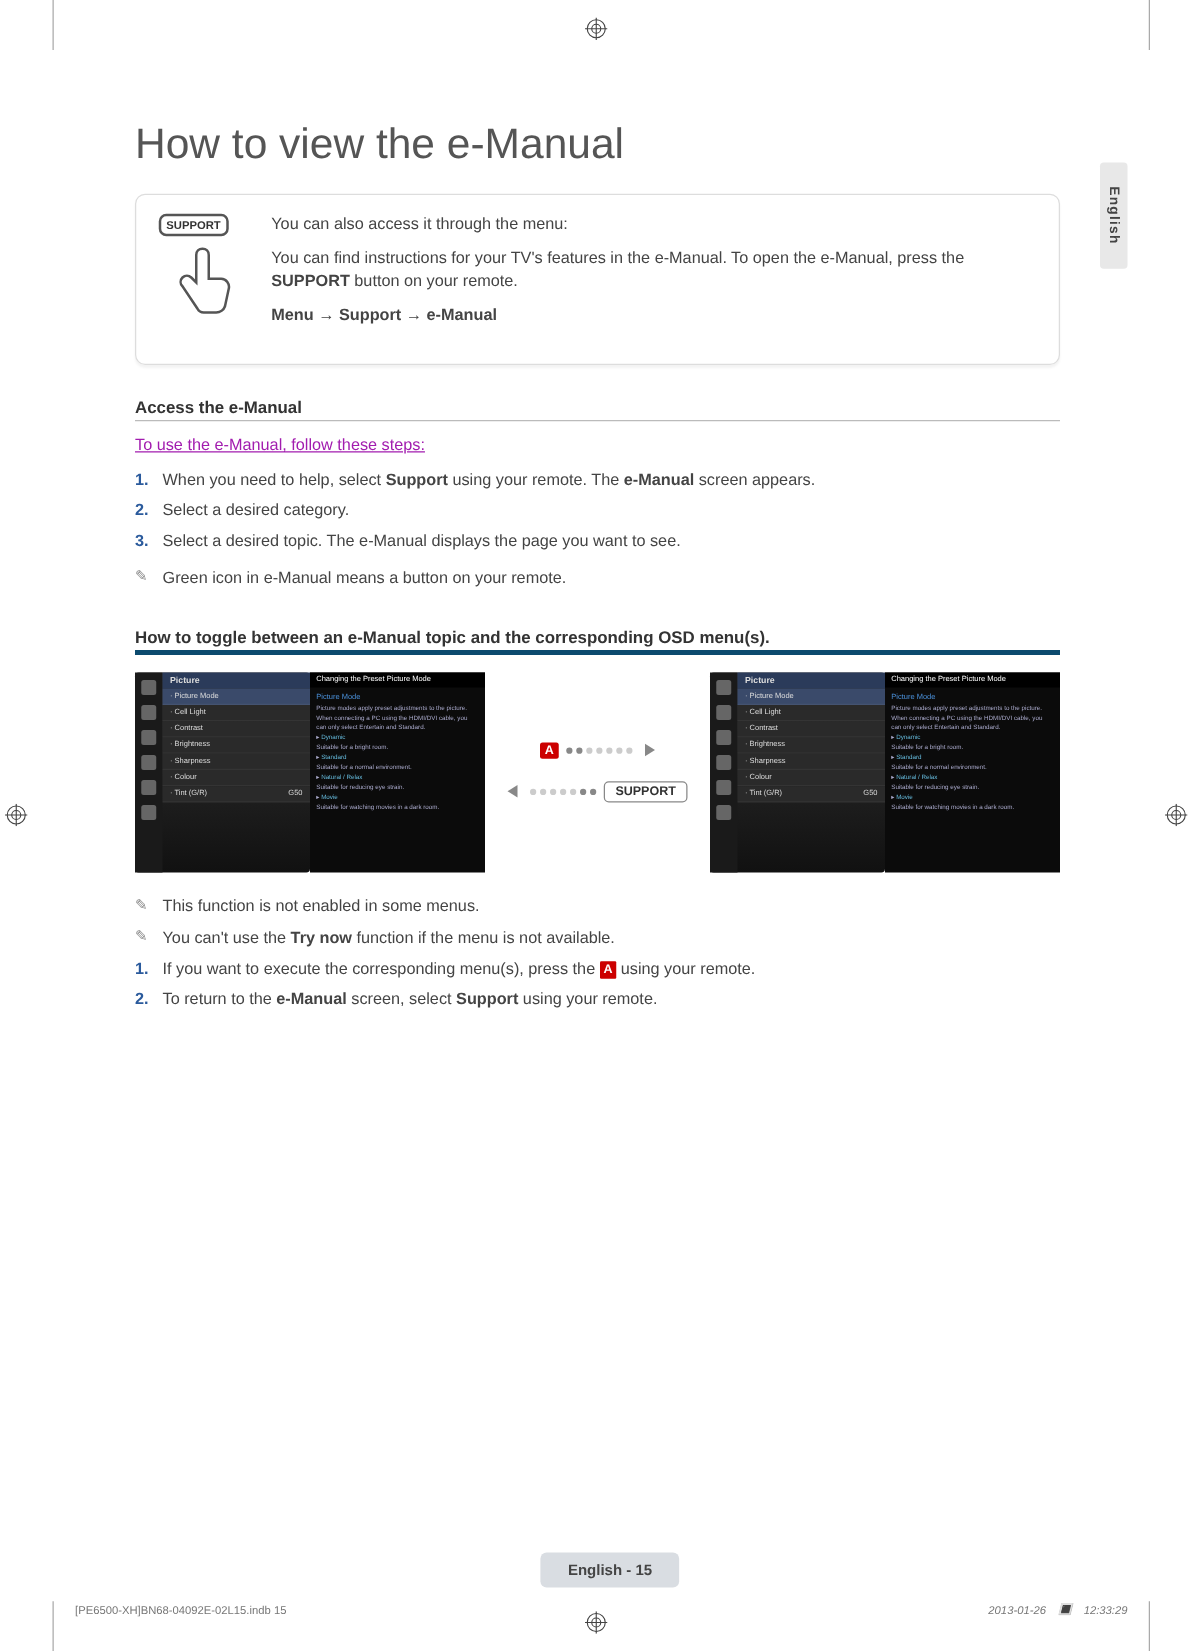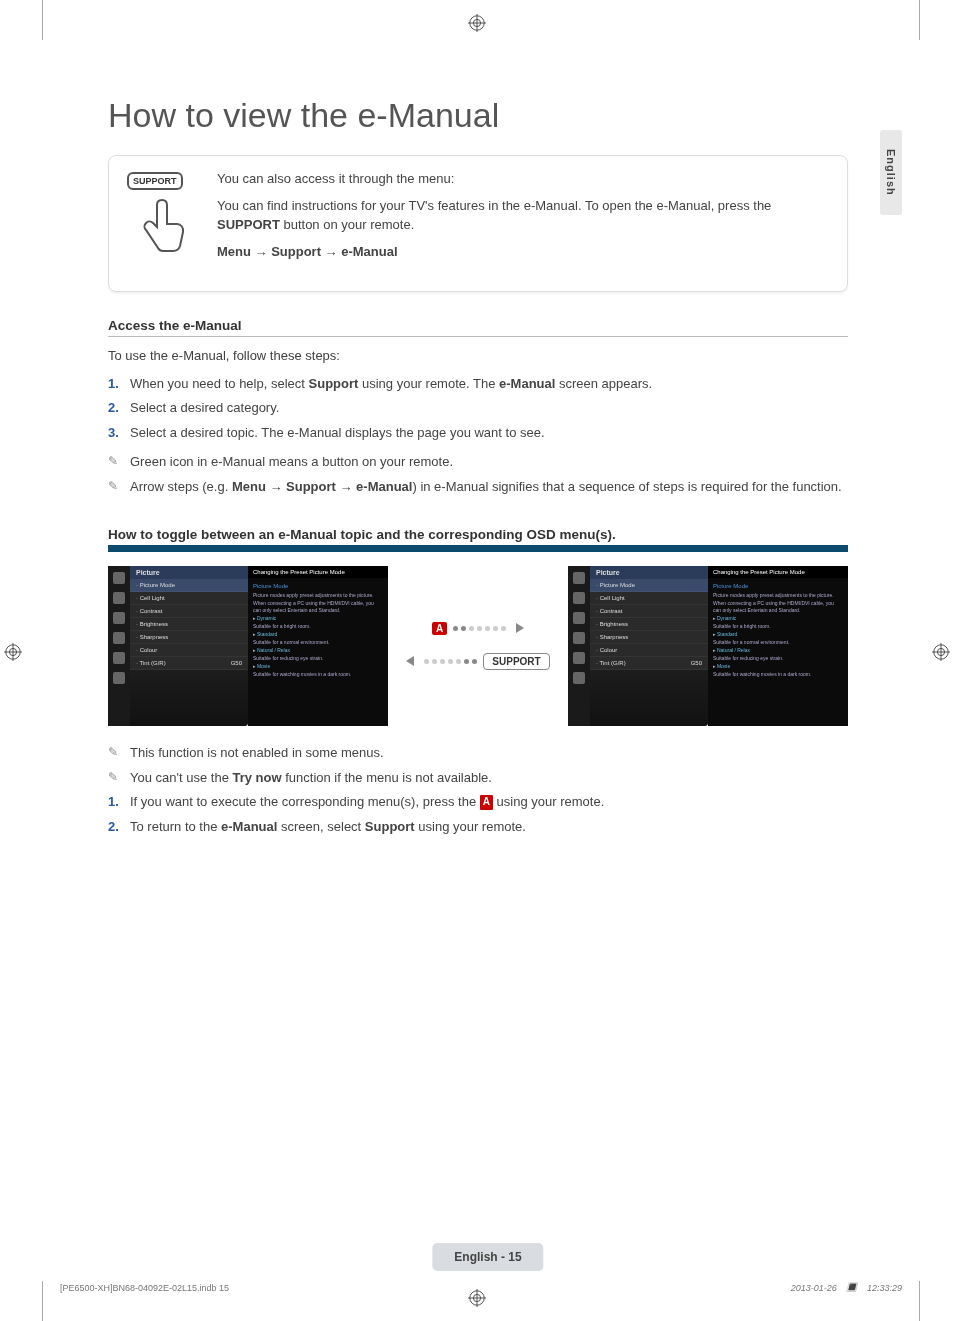--- a/index.html
+++ b/index.html
@@ -27,33 +27,33 @@
   .intro-card { border: 1px solid #ddd; border-radius: 8px; padding: 14px 20px 22px 18px; margin-bottom: 26px; display:flex; gap:20px; box-shadow: 0 2px 2px rgba(0,0,0,.05); }
   .remote-ill { width: 70px; flex-shrink:0; }
   .support-btn { border:2px solid #555; border-radius:6px; padding:2px 4px; font-size:9px; font-weight:bold; text-align:center; margin-bottom:6px; display:inline-block; }
   .hand-svg { display:block; margin:0 auto; }
 
   .intro-text p { font-size: 13px; line-height: 1.45; color:#444; margin-bottom:8px; }
   .intro-text .bold { font-weight: bold; }
 
   .section-h { font-size: 13.5px; font-weight: bold; color:#333; border-bottom:1px solid #bbb; padding-bottom:3px; margin-bottom:10px; }
 
-  .body-p { font-size: 13px; color:#404040; margin-bottom:9px; line-height:1.4; }
+  .body-p { font-size: 13px; color:#a21caf; margin-bottom:9px; line-height:1.4;text-decoration:underline; }
 
   ol.steps { list-style:none; margin-bottom:10px; }
   ol.steps li { font-size:13px; color:#444; line-height:1.45; padding-left:22px; position:relative; margin-bottom:6px; }
   ol.steps li .num { position:absolute; left:0; font-weight:bold; color:#2a5a9c; }
 
   .note-list { list-style:none; margin-bottom:30px; }
   .note-list li { font-size:13px; color:#444; line-height:1.45; padding-left:22px; position:relative; margin-bottom:6px; }
   .note-list li::before { content:"✎"; position:absolute; left:0; color:#888; font-size:12px; }
 
   .bold { font-weight:bold; }
 
-  .section-h.underline { border-bottom:7px solid #0c4a6e; }
+  .section-h.underline { border-bottom:4px solid #0c4a6e; }
 
   
   .shot-row { display:flex; align-items:center; gap:10px; margin: 14px 0 18px; }
   .shot-pair { display:flex; width: 280px; }
   .menu-shot { width:140px; height:160px; background:linear-gradient(#333,#111); border-radius:3px; font-size:6px; color:#ddd; }
   .menu-shot .hdr { background:#2b3b5a; padding:3px 6px; font-size:7px; font-weight:bold; }
   .menu-shot .row { padding:3px 6px; border-bottom:1px solid rgba(255,255,255,.05); display:flex; justify-content:space-between; background:#2a2a2a; }
   .menu-shot .row.sel { background:#3a4a6a; }
   .sidebar-icons { width:22px; background:#1a1a1a; display:flex; flex-direction:column; align-items:center; gap:8px; padding-top:6px; }
   .sidebar-icons span { width:12px; height:12px; background:#666; border-radius:2px; display:block; }
@@ -141,21 +141,20 @@
   <p class="body-p">To use the e-Manual, follow these steps:</p>
 
   <ol class="steps" id="steps1">
       <li><span class="num">1.</span>When you need to help, select <span class="bold">Support</span> using your remote. The <span class="bold">e-Manual</span> screen appears.</li>
       <li><span class="num">2.</span>Select a desired category.</li>
       <li><span class="num">3.</span>Select a desired topic. The e-Manual displays the page you want to see.</li>
     </ol>
 
   <ul class="note-list" id="notes1">
       <li>Green icon in e-Manual means a button on your remote.</li>
-      <li>Arrow steps (e.g. <span class="bold">Menu → Support → e-Manual</span>) in e-Manual signifies that a sequence of steps is required for the function.</li>
     </ul>
 
   <div class="section-h underline">How to toggle between an e-Manual topic and the corresponding OSD menu(s).</div>
 
   <div class="shot-row">
 
     <div class="shot-pair">
       <div class="menu-shot" style="display:flex">
         <div class="sidebar-icons">
             <span></span>

